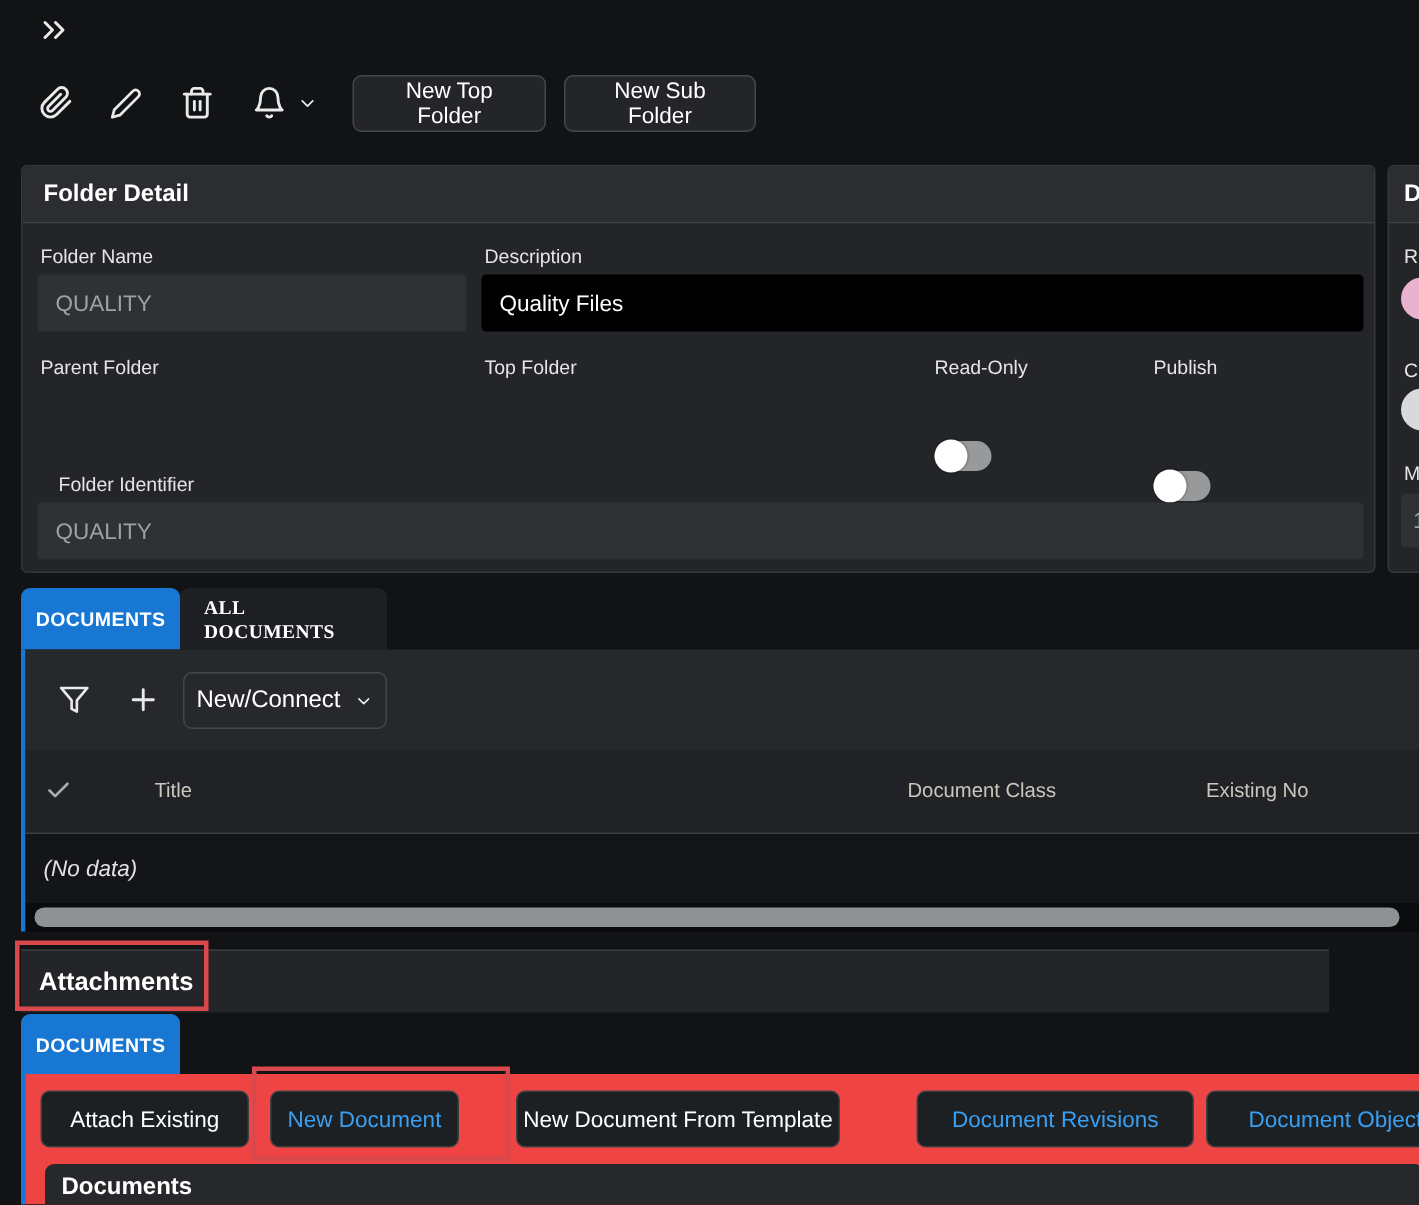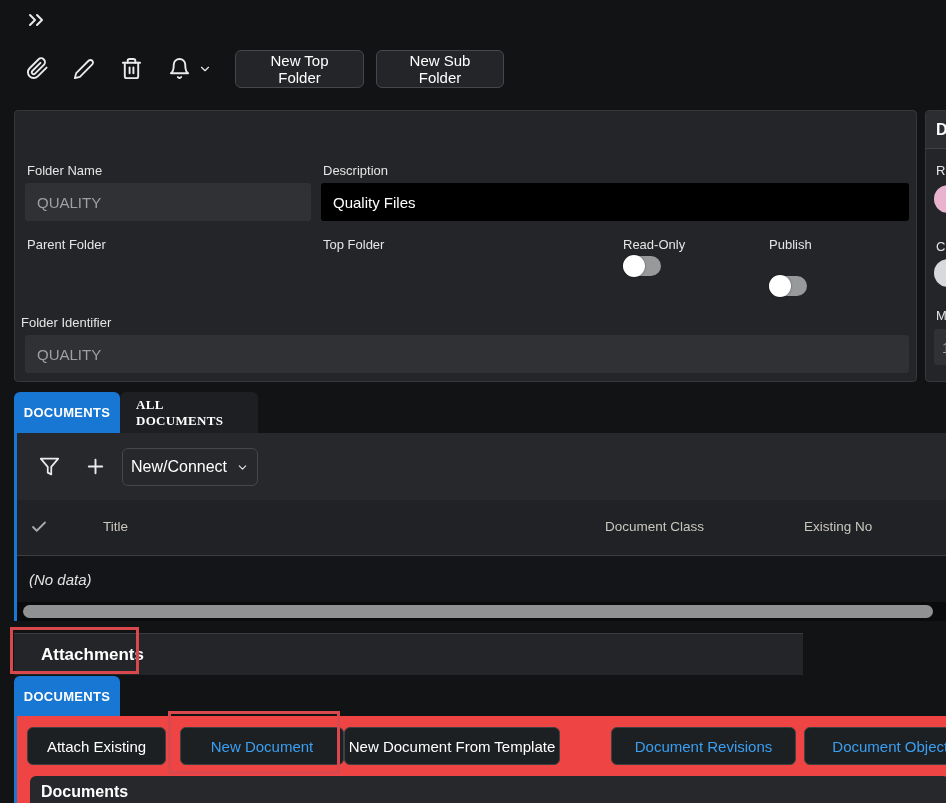--- a/index.html
+++ b/index.html
@@ -123,41 +123,44 @@
   <span>
     <svg width="14" height="14" viewBox="0 0 24 24">
         <polyline class="icon-stroke" points="6 9 12 15 18 9"></polyline>
       </svg>
   </span>
 </button>
 <button class="abs tool-btn" style="left:235px; top:50px; width:129px;">New Top Folder</button>
 <button class="abs tool-btn" style="left:376px; top:50px; width:128px;">New Sub Folder</button>
 
 <div class="abs panel" style="left:14px; top:110px; width:903px; height:272px;">
+  <div class="panel-header">
+    <span>Folder Detail</span>
+  </div>
 
   <div class="abs field-label" style="left:12px; top:52px;">Folder Name</div>
   <div class="abs input" style="left:10px; top:72px; width:286px;">QUALITY</div>
 
   <div class="abs field-label" style="left:308px; top:52px;">Description</div>
   <div class="abs input focused" style="left:306px; top:72px; width:588px;">Quality Files</div>
 
   <div class="abs field-label" style="left:12px; top:126px;">Parent Folder</div>
   <div class="abs field-label" style="left:308px; top:126px;">Top Folder</div>
 
   <div class="abs field-label" style="left:608px; top:126px;">Read-Only</div>
   <div class="abs toggle" style="left:608px; top:145px;">
       <div class="knob"></div>
     </div>
 
   <div class="abs field-label" style="left:754px; top:126px;">Publish</div>
   <div class="abs toggle" style="left:754px; top:145px;">
       <div class="knob"></div>
     </div>
 
-  <div class="abs field-label" style="left:6px; top:204px;">Folder Identifier</div>
+  <div class="abs field-label" style="left:24px; top:204px;">Folder Identifier</div>
   <div class="abs input" style="left:10px; top:224px; width:884px;">QUALITY</div>
 </div>
 
 <div class="abs panel" style="left:925px; top:110px; width:130px; height:272px;">
   <div class="panel-header" style="padding:0 10px;">
     <span>D</span>
   </div>
   <div class="abs field-label" style="left:10px; top:52px;">R</div>
   <div class="abs avatar" style="left:8px; top:74px; background:#e9b3cf;"></div>
   <div class="abs field-label" style="left:10px; top:128px;">C</div>
@@ -206,29 +209,29 @@
     <span class="col-label" style="left:787px;">Existing No</span>
   </div>
   <div class="nodata-row">
     <span>(No data)</span>
   </div>
   <div class="hscroll">
     <div class="thumb"></div>
   </div>
 </div>
 
-<div class="abs" style="left:14px; top:633px; width:789px; height:42px; background:#232528; border-top:1px solid #3a3c3e; display:flex; align-items:center; padding-left:27px;">
+<div class="abs" style="left:14px; top:633px; width:872px; height:42px; background:#232528; border-top:1px solid #3a3c3e; display:flex; align-items:center; padding-left:12px;">
   <span style="font-size:17px; font-weight:bold; color:#fff;">Attachments</span>
 </div>
 
 <div class="abs tab active" style="left:14px; top:676px; width:106px; height:40px;">DOCUMENTS</div>
 
 <div class="abs blue-left" style="left:14px; top:716px; width:932px; height:87px; background:#ef4444;">
   <button class="att-btn" style="left:10px; top:11px; width:139px;">Attach Existing</button>
-  <button class="att-btn link" style="left:163px; top:11px; width:164px;">New Document</button>
+  <button class="att-btn link" style="left:163px; top:11px; width:126px;">New Document</button>
   <button class="att-btn" style="left:327px; top:11px; width:216px;">New Document From Template</button>
   <button class="att-btn link" style="left:594px; top:11px; width:185px;">Document Revisions</button>
   <button class="att-btn link" style="left:787px; top:11px; width:180px;">Document Objects</button>
 
   <div class="abs" style="left:13px; top:60px; width:919px; height:27px; background:#26282b; border-radius:6px 6px 0 0; padding:7px 0 0 11px;">
     <span style="font-size:16px; font-weight:bold; color:#fff;">Documents</span>
   </div>
 </div>
 
 <div class="annotation" style="left:10px; top:627px; width:129px; height:47px;"></div>

